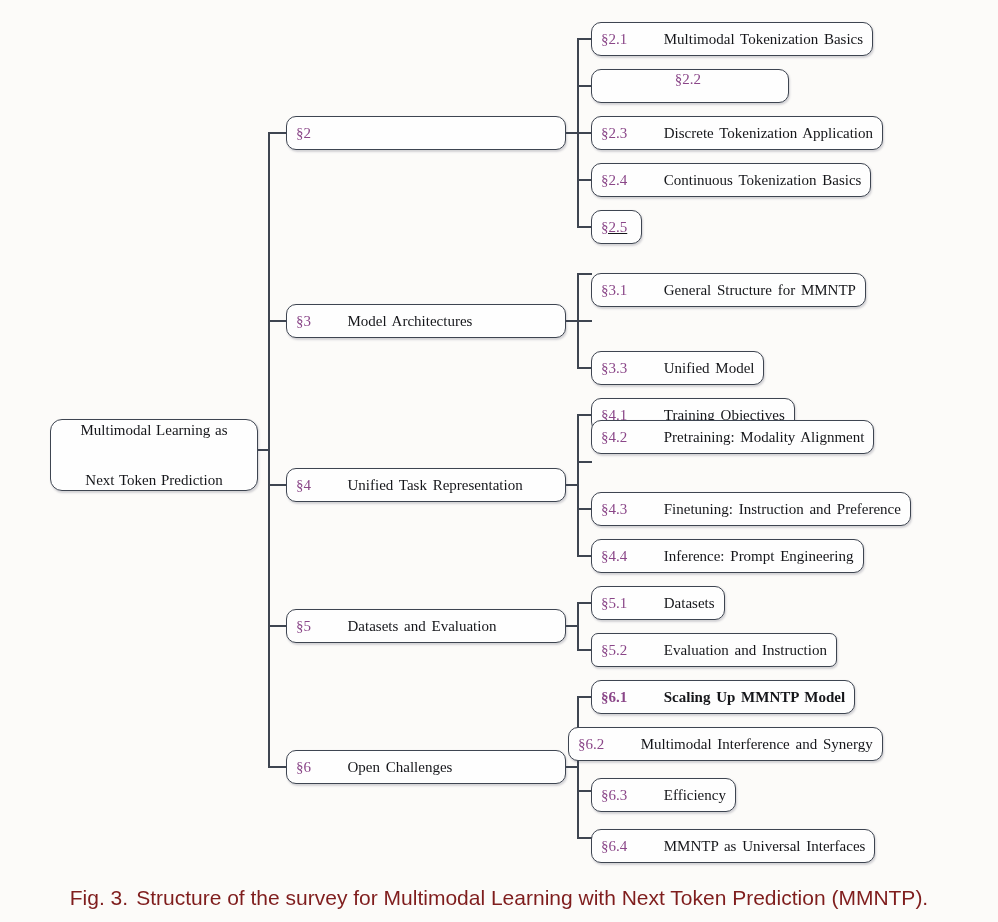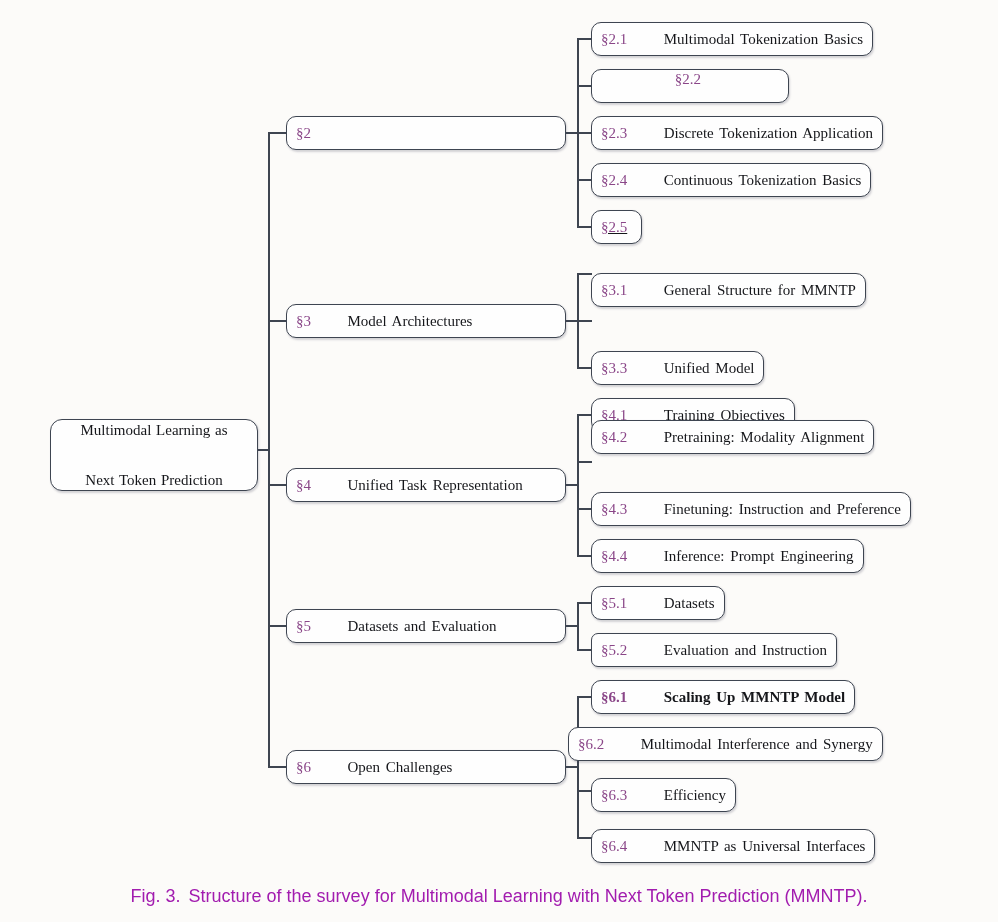--- a/index.html
+++ b/index.html
@@ -54,22 +54,22 @@
     background: #3e4551;
   }
   .edge.h { height: 2px; }
   .edge.v { width: 2px; }
   #caption {
     position: absolute;
     left: 0; top: 886px;
     width: 100%;
     text-align: center;
     font-family: "Liberation Sans", "DejaVu Sans", sans-serif;
-    font-size: 18px;
-    color: #a21caf;
+    font-size: 21px;
+    color: #7f1d1d;
   }
   #caption .cap-label { margin-right: 8px; }
 </style>
 </head>
 <body>
 
 <div id="figure">
 
   <div class="edge h" style="left:256px;top:449px;width:14px;"></div>
 

